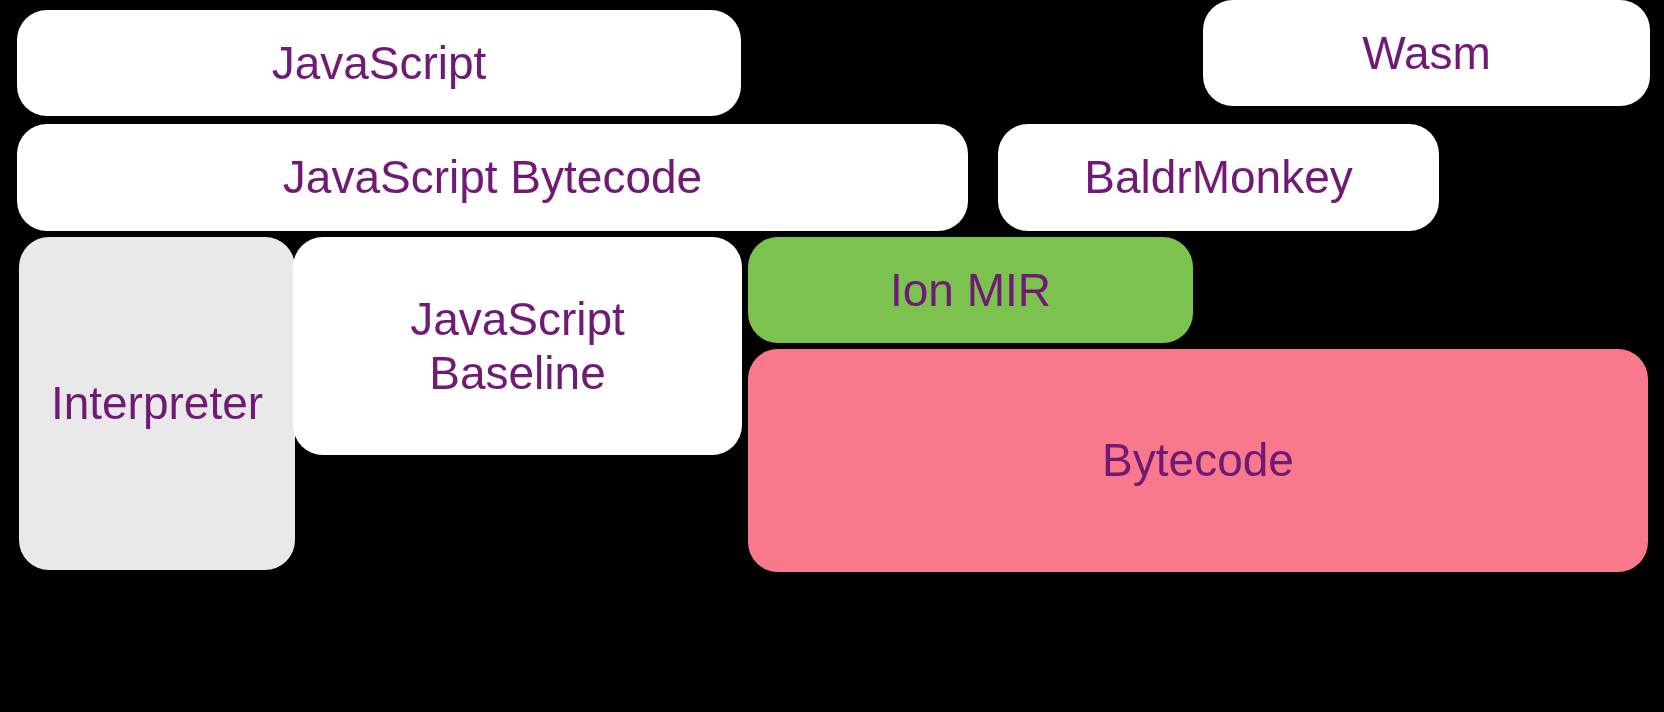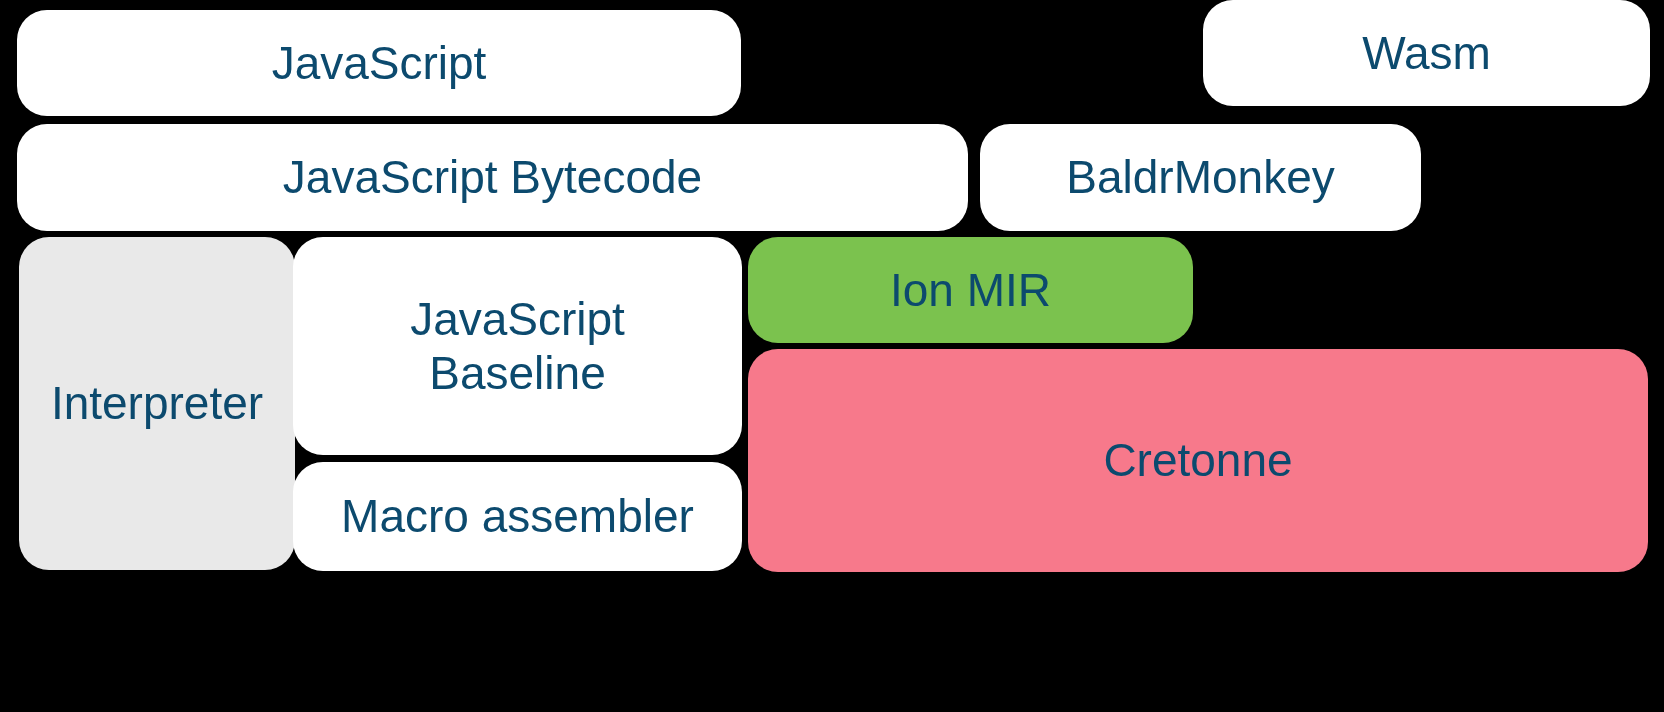--- a/index.html
+++ b/index.html
@@ -12,21 +12,21 @@
     width: 1664px;
     height: 712px;
     background: #000000;
     font-family: "Liberation Sans", sans-serif;
     overflow: hidden;
   }
   .node {
     position: absolute;
     border-radius: 30px;
     background: #ffffff;
-    color: #0c4a6e;
+    color: #701a75;
     display: flex;
     align-items: center;
     justify-content: center;
     text-align: center;
     font-size: 46px;
     line-height: 1.18;
     white-space: pre-line;
   }
   
   .b-javascript { left: 17px;   top: 10px;  width: 724px;  height: 106px; }
@@ -52,39 +52,36 @@
 
 
   <div class="node b-wasm" style="background-color: rgb(255, 255, 255);">
     <span>Wasm</span>
   </div>
 
   <div class="node b-bytecode" style="background-color: rgb(255, 255, 255);">
     <span>JavaScript Bytecode</span>
   </div>
 
-  <div class="node b-baldr" style="background-color: rgb(255, 255, 255);">
+  <div class="node b-baldr" style="background-color: rgb(255, 255, 255); margin-left: 18px;">
     <span>BaldrMonkey</span>
   </div>
 
   <div class="node b-interp" style="background-color: rgb(233, 233, 233);">
     <span>Interpreter</span>
   </div>
 
   <div class="node b-baseline" style="background-color: rgb(255, 255, 255);">
     <span>JavaScript
 Baseline</span>
   </div>
 
   <div class="node b-ionmir" style="background-color: rgb(123, 194, 78);">
     <span>Ion MIR</span>
   </div>
 
   <div class="node b-cretonne" style="background-color: rgb(247, 121, 139);">
-    <span>Cretonne</span>
+    <span>Bytecode</span>
   </div>
 
-  <div class="node b-macro" style="background-color: rgb(255, 255, 255);">
-    <span>Macro assembler</span>
-  </div>
 
 
 </div>
 
 </body></html>

